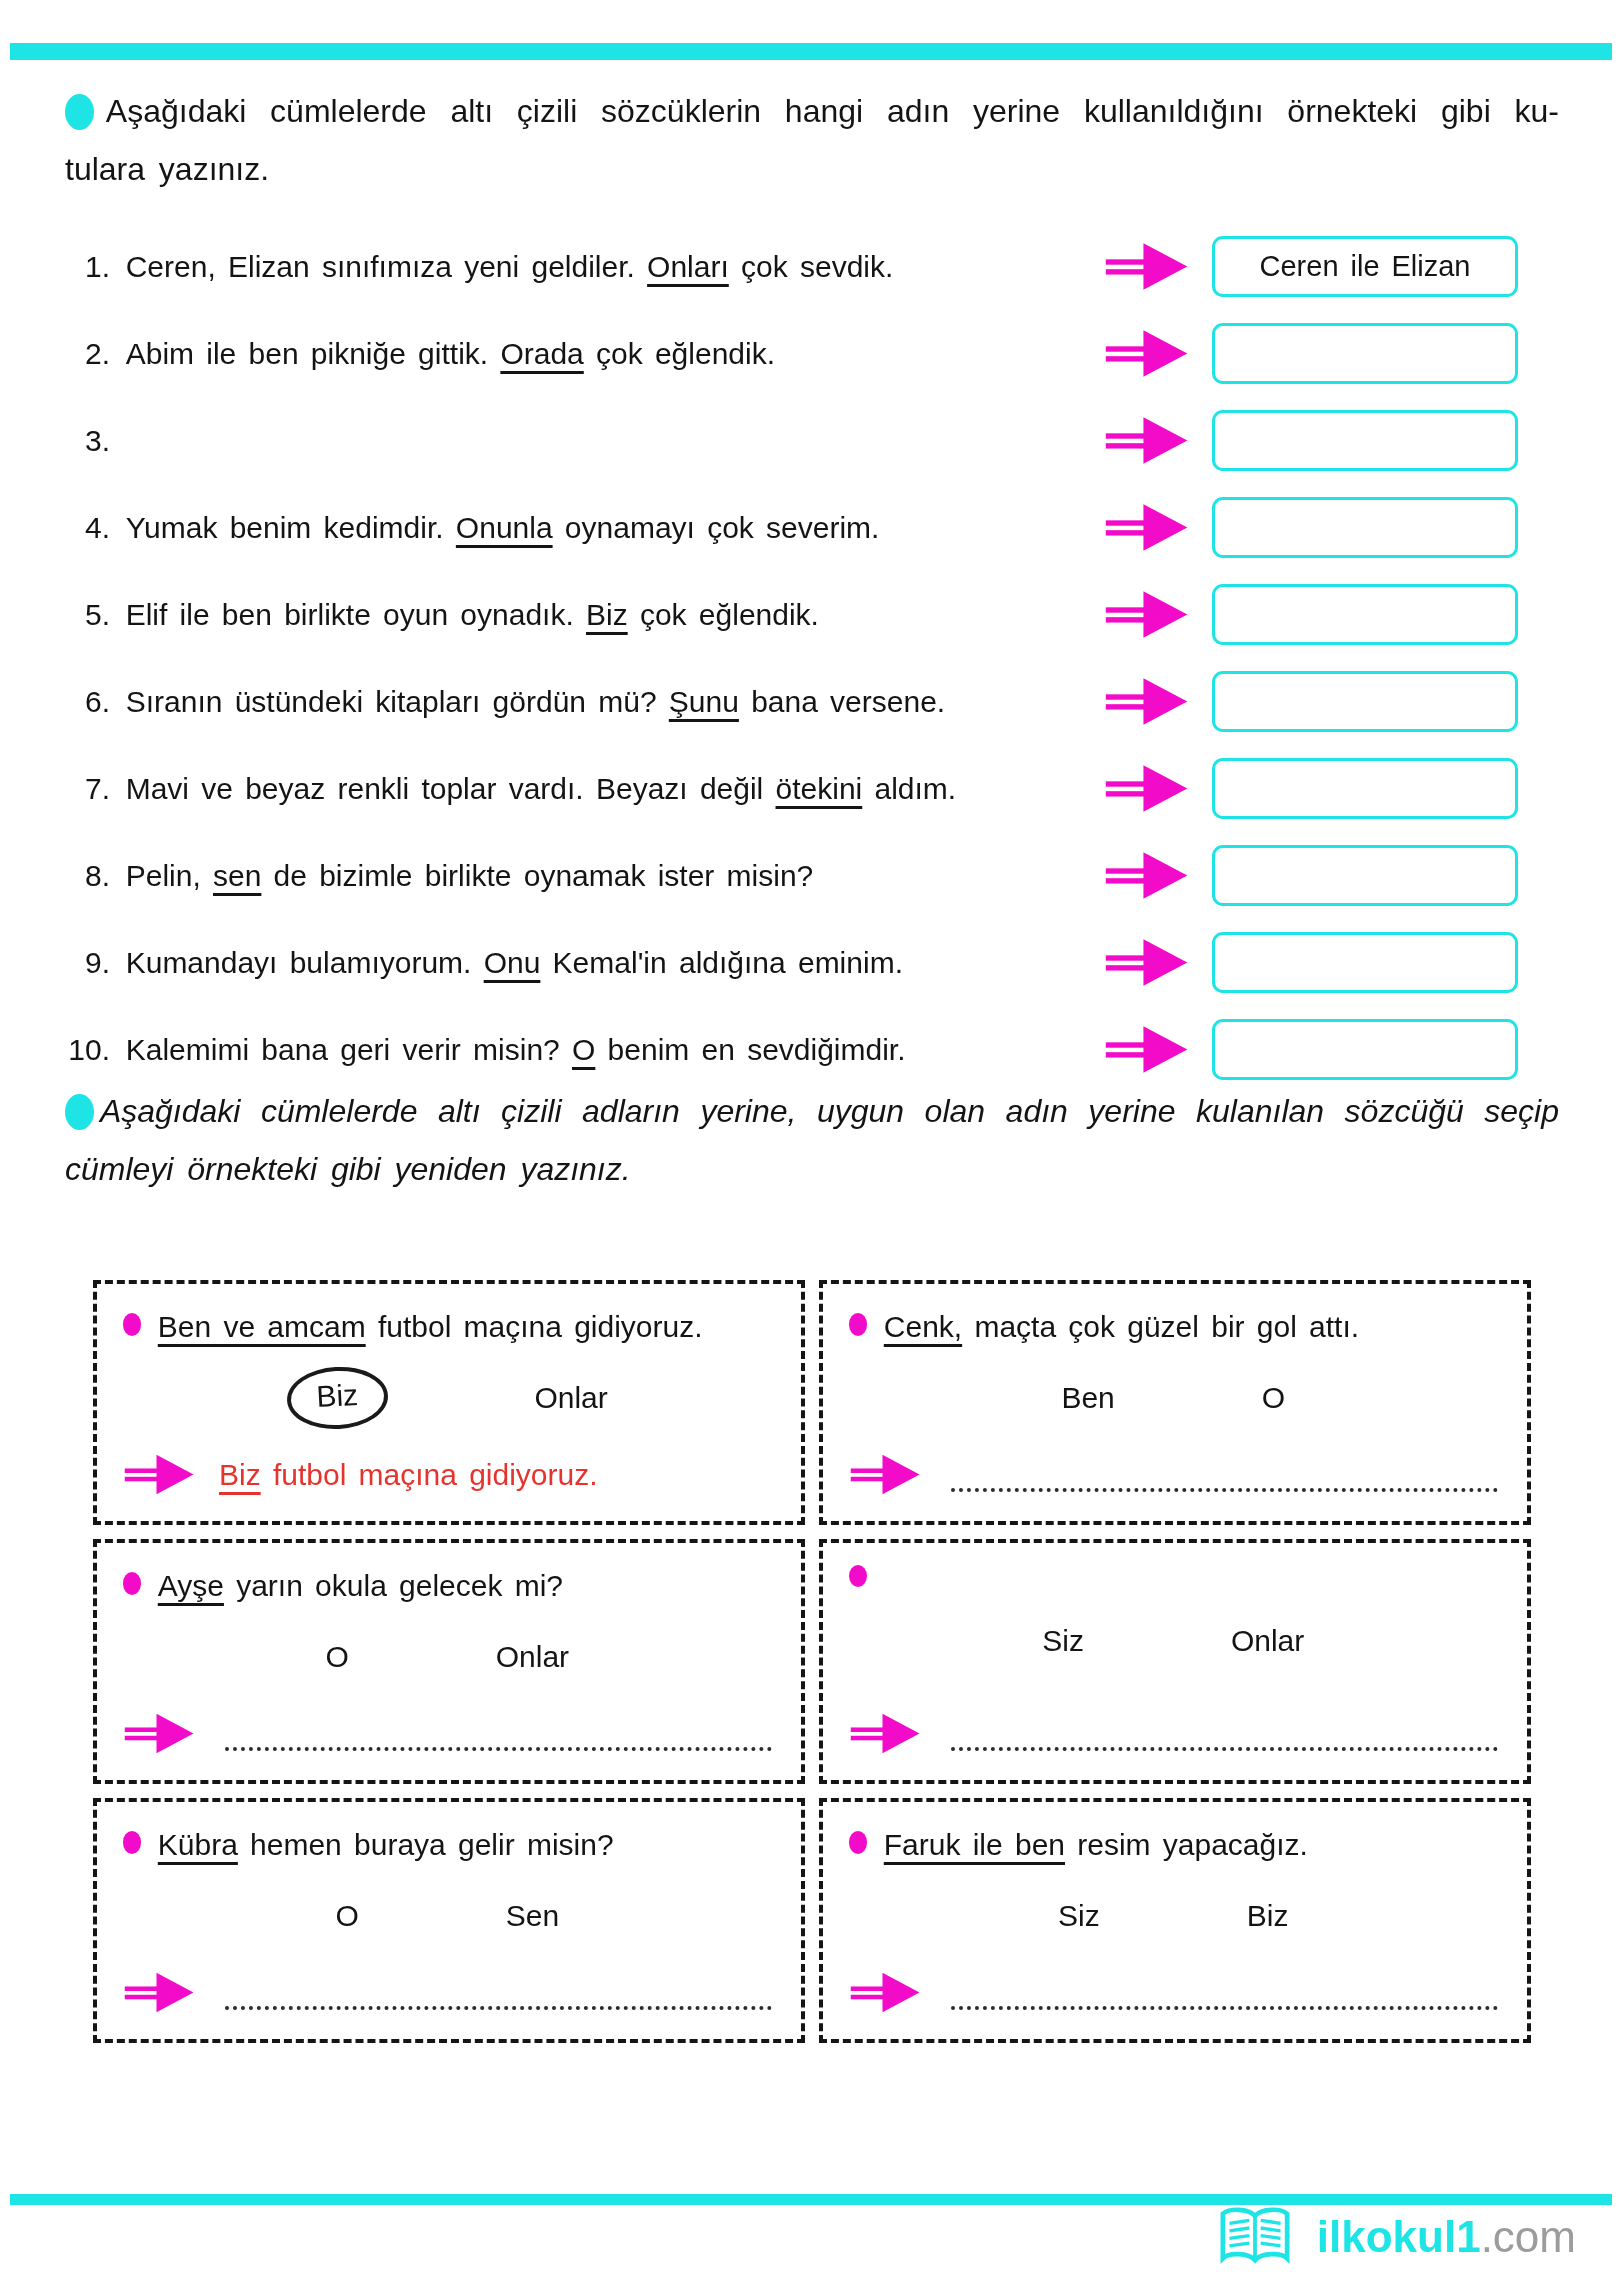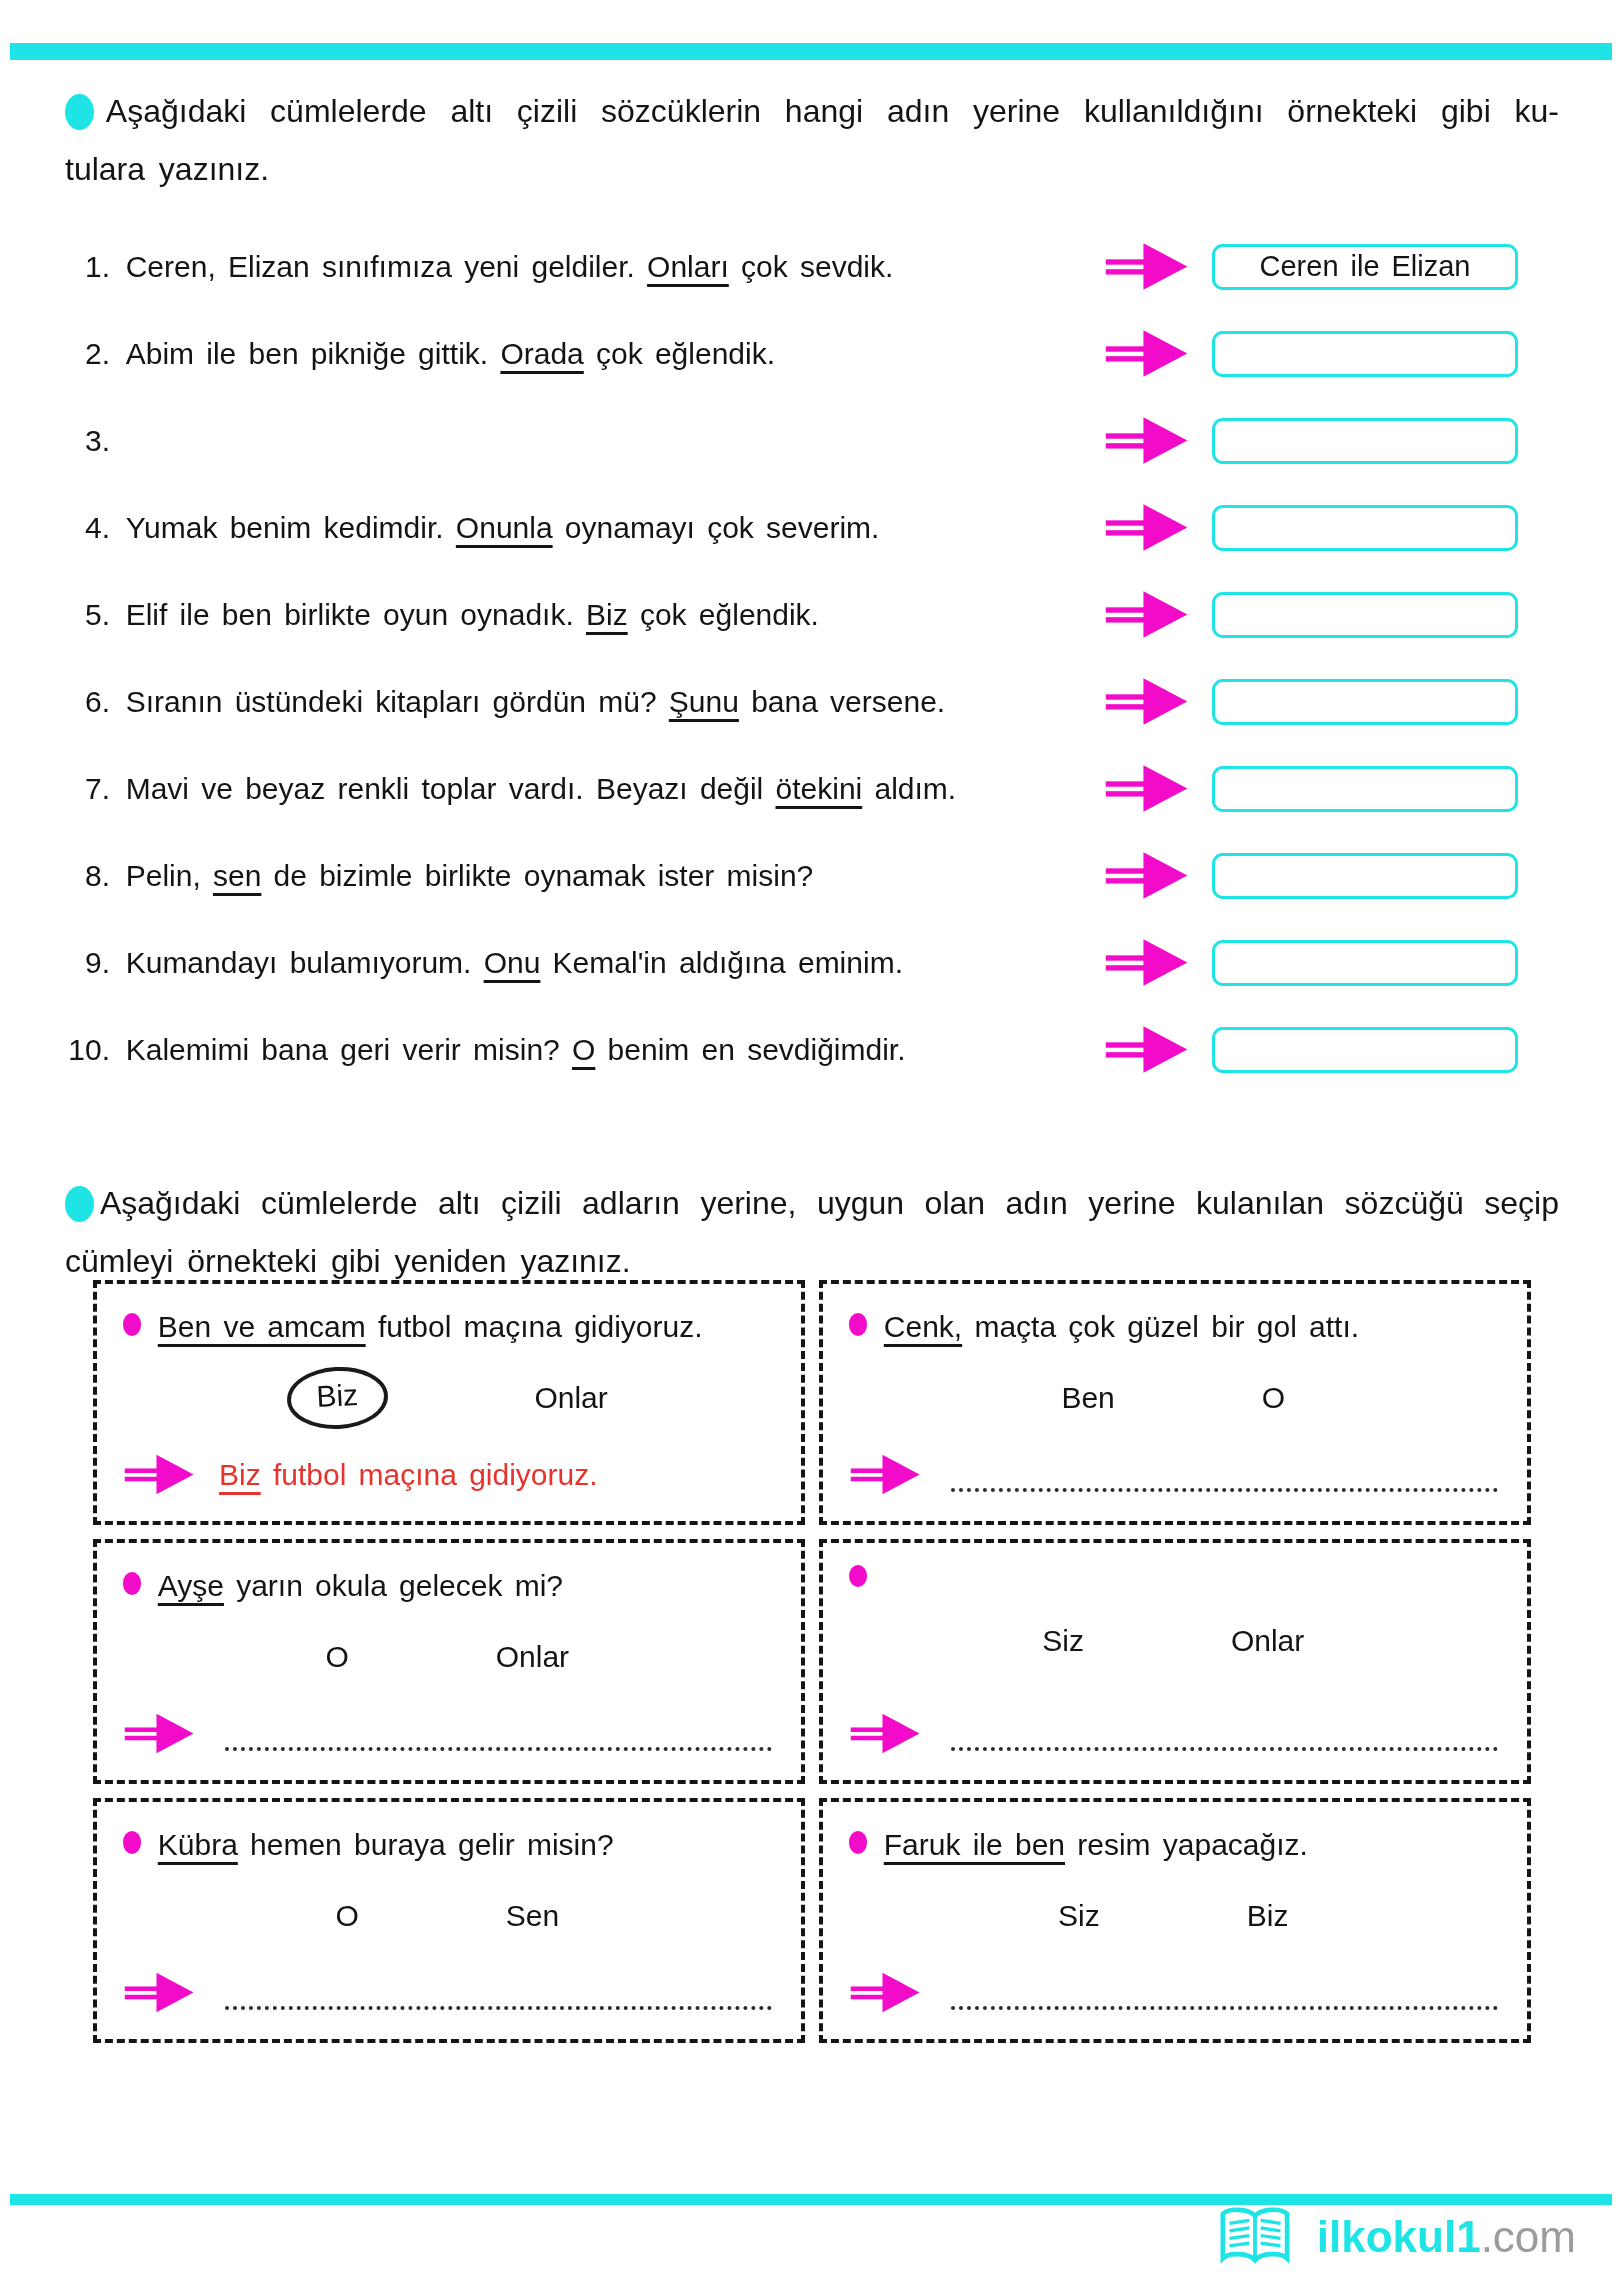--- a/index.html
+++ b/index.html
@@ -14,33 +14,33 @@
   .page{position:relative;width:1621px;height:2293px;background:#fff;overflow:hidden;}
 
   
   .topbar{position:absolute;left:9.8px;top:43px;width:1602px;height:16.7px;background:var(--cyan);}
   .footbar{position:absolute;left:9.8px;top:2194px;width:1602px;height:10.8px;background:var(--cyan);}
 
   
   .inst{position:absolute;left:65px;width:1494px;font-size:32px;line-height:58px;word-spacing:4.9px;}
   .inst .jline{text-align:justify;text-align-last:justify;}
   .inst1{top:82px;}
-  .inst2{top:1174px;}
+  .inst2{top:1082px;font-style:italic;}
   .bullet-cyan{display:inline-block;width:29px;height:36px;background:var(--cyan);border-radius:50%;margin-right:11.8px;vertical-align:-7.8px;}
   .inst2 .bullet-cyan{margin-right:5.9px;}
 
   
   .list{position:absolute;left:65px;top:223px;width:1453px;}
   .row{display:flex;align-items:center;height:87px;}
   .num{flex:0 0 45px;text-align:right;font-size:30px;}
   .sent{margin-left:15.7px;font-size:30px;word-spacing:3.9px;white-space:nowrap;}
   .u{text-decoration:underline;text-decoration-thickness:2.9px;text-underline-offset:6.9px;}
   .arrow-svg{width:86px;height:51px;fill:var(--magenta);flex:0 0 auto;}
   .row .arrow-svg{margin-left:auto;}
-  .abox{flex:0 0 306px;height:46px;margin-left:22px;border:3.9px solid var(--cyan);border-radius:10.8px;display:flex;align-items:center;justify-content:center;font-size:29px;word-spacing:3.9px;background:#fff;}
+  .abox{flex:0 0 306px;height:61px;margin-left:22px;border:3.9px solid var(--cyan);border-radius:10.8px;display:flex;align-items:center;justify-content:center;font-size:29px;word-spacing:3.9px;background:#fff;}
 
   
   .cards{position:absolute;left:93px;top:1280px;width:1438px;display:grid;grid-template-columns:1fr 1fr;column-gap:35px;row-gap:65px;gap:14px;}
   .card{height:245px;border:4.9px dashed #151515;padding:25.5px 29px 21.6px 25.5px;display:flex;flex-direction:column;background:#fff;}
   .c-sent{display:flex;align-items:center;}
   .dot{flex:0 0 18.6px;width:18.6px;height:22.5px;background:var(--magenta);border-radius:50%;margin-right:16.7px;margin-top:-3.9px;}
   .c-sent p{font-size:30px;word-spacing:3.9px;white-space:nowrap;}
   .c-opts{margin-top:23.5px;display:flex;align-items:center;justify-content:center;gap:147px;font-size:30px;min-height:61px;}
   .circled{display:inline-block;border:4.9px solid #1a1a1a;border-radius:50%;padding:7.8px 25.5px 11.8px;transform:rotate(-3deg);}
   .c-ans{margin-top:auto;display:flex;align-items:center;text-align:right;}

